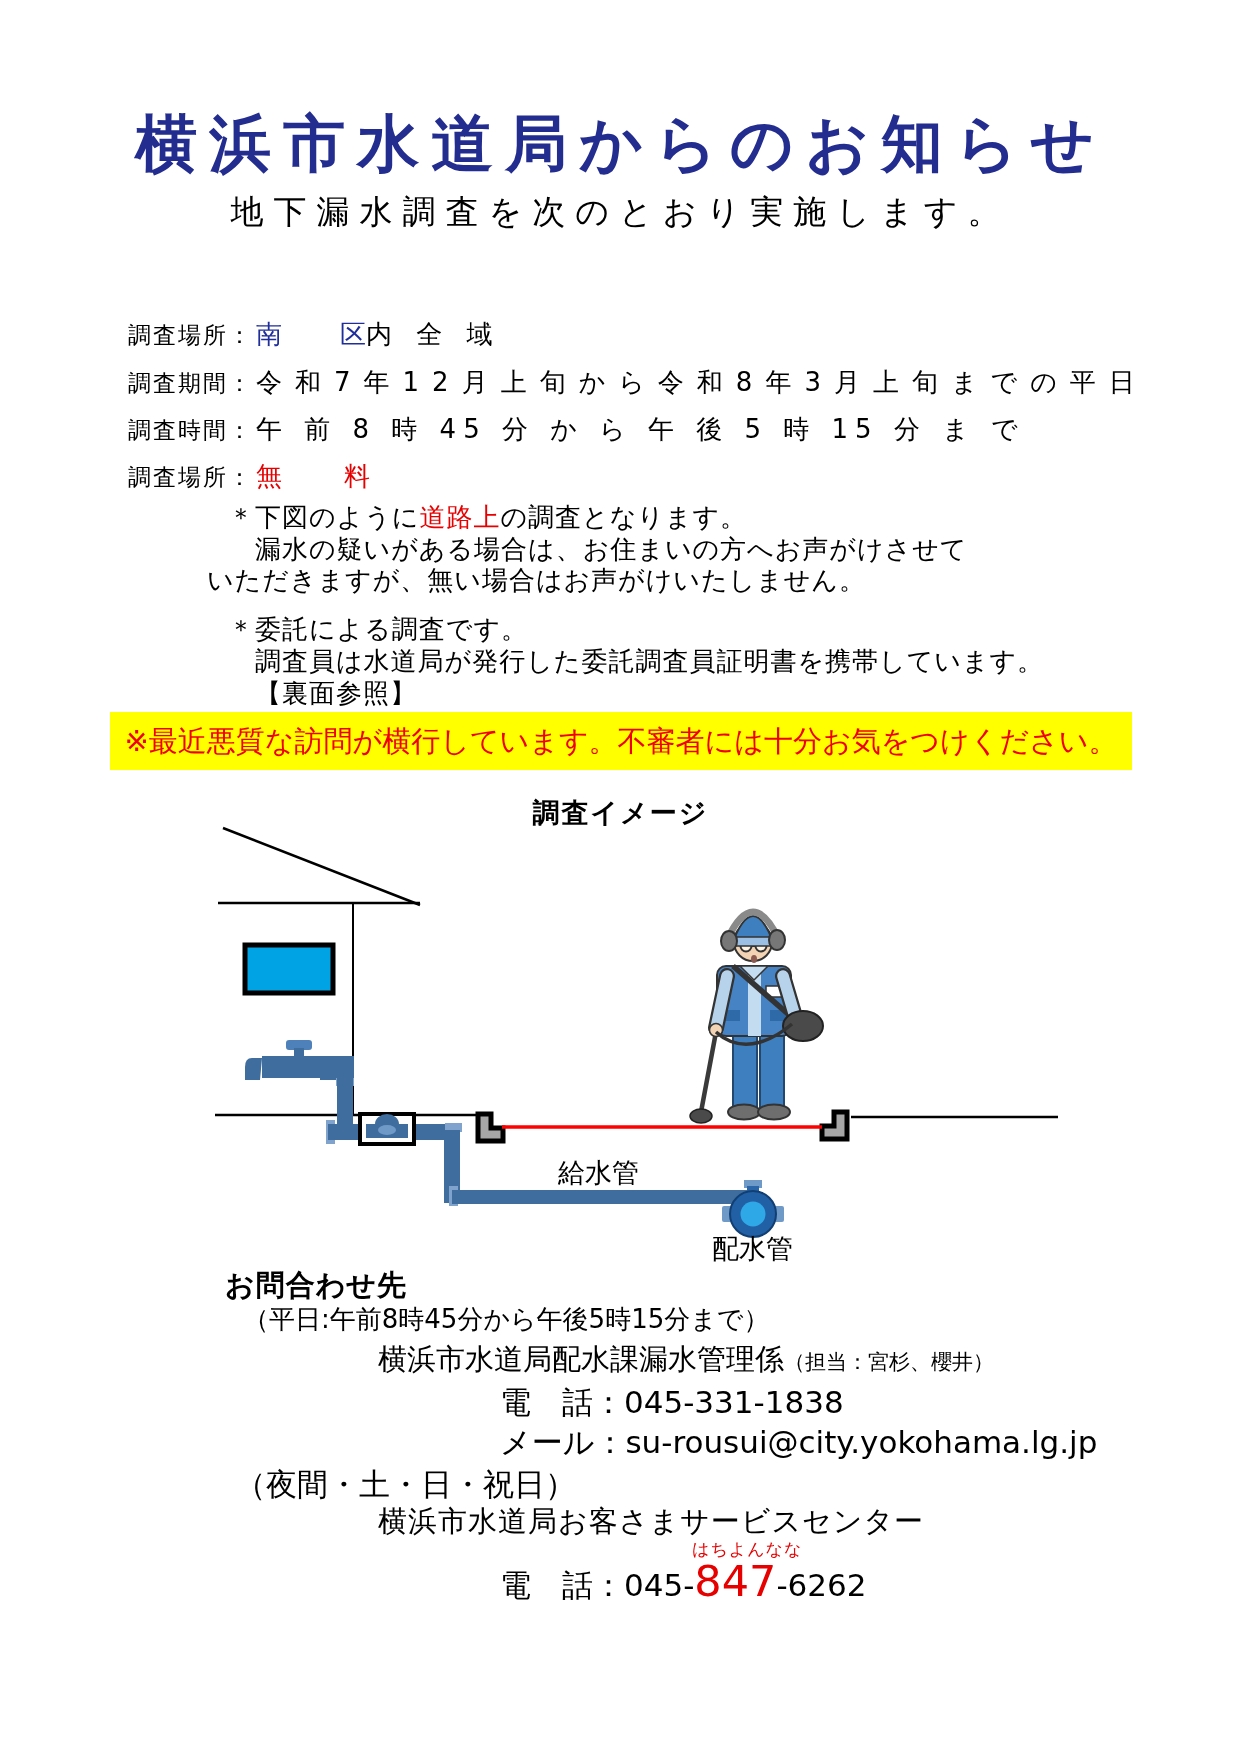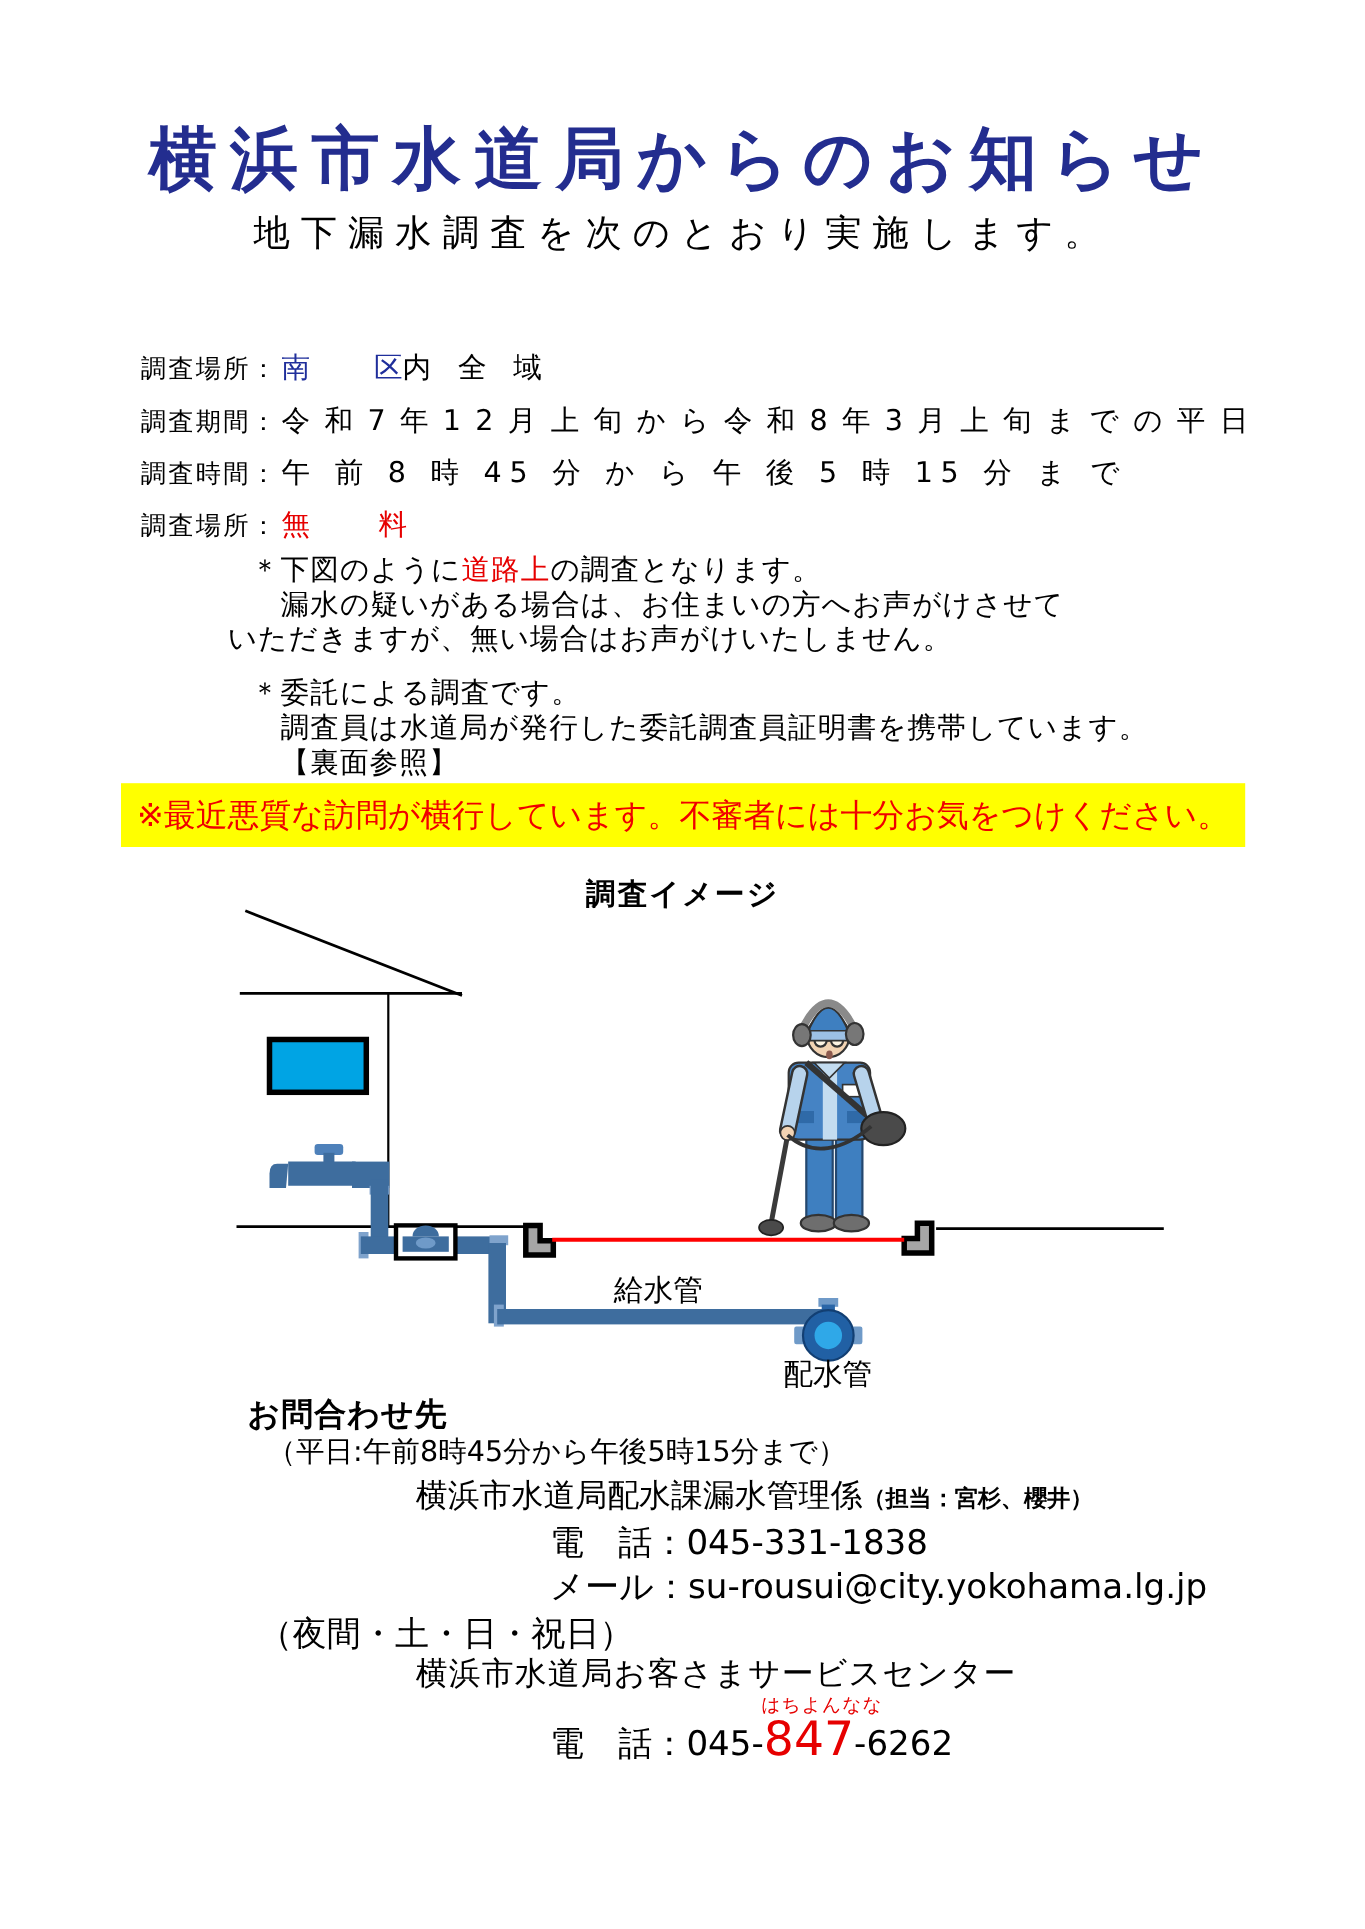--- a/index.html
+++ b/index.html
@@ -20,21 +20,21 @@
   .ls7{letter-spacing:7px;}
   .pline{font-size:26px;letter-spacing:1px;}
   .banner{left:110px;top:712px;width:1022px;height:58px;background:#FFFF00;color:#F00000;
           font-size:29px;text-align:center;line-height:58px;}
   .dtitle{top:795px;left:0;width:100%;text-align:center;font-size:27px;font-weight:700;letter-spacing:2px;}
   .diagram{left:0;top:0;width:1241px;height:1754px;}
   .svglabel{font-size:27px;font-family:"DejaVu Sans",sans-serif;fill:#000;}
   .c-head{left:225px;top:1266px;font-size:29px;font-weight:700;letter-spacing:1px;}
   .c-weekday{left:243px;top:1302px;font-size:26px;}
   .c-dept{left:378px;top:1340px;font-size:29px;}
-  .c-dept .small{font-size:21px;font-weight:bold;}
+  .c-dept .small{font-size:21px;}
   .c-tel1{left:500px;top:1382px;font-size:31px;}
   .c-mail{left:500px;top:1422px;font-size:31px;}
   .c-night{left:235px;top:1464px;font-size:31px;}
   .c-center{left:378px;top:1502px;font-size:29px;letter-spacing:1px;}
   .c-ruby{left:692px;top:1538px;font-size:17px;color:#E60000;letter-spacing:1px;}
   .c-tel2{left:500px;top:1556px;font-size:31px;}
   .c-tel2 .big847{font-size:43px;color:#E60000;}
   .c-note{left:530px;top:1608px;font-size:23px;}
 </style>
 </head>

